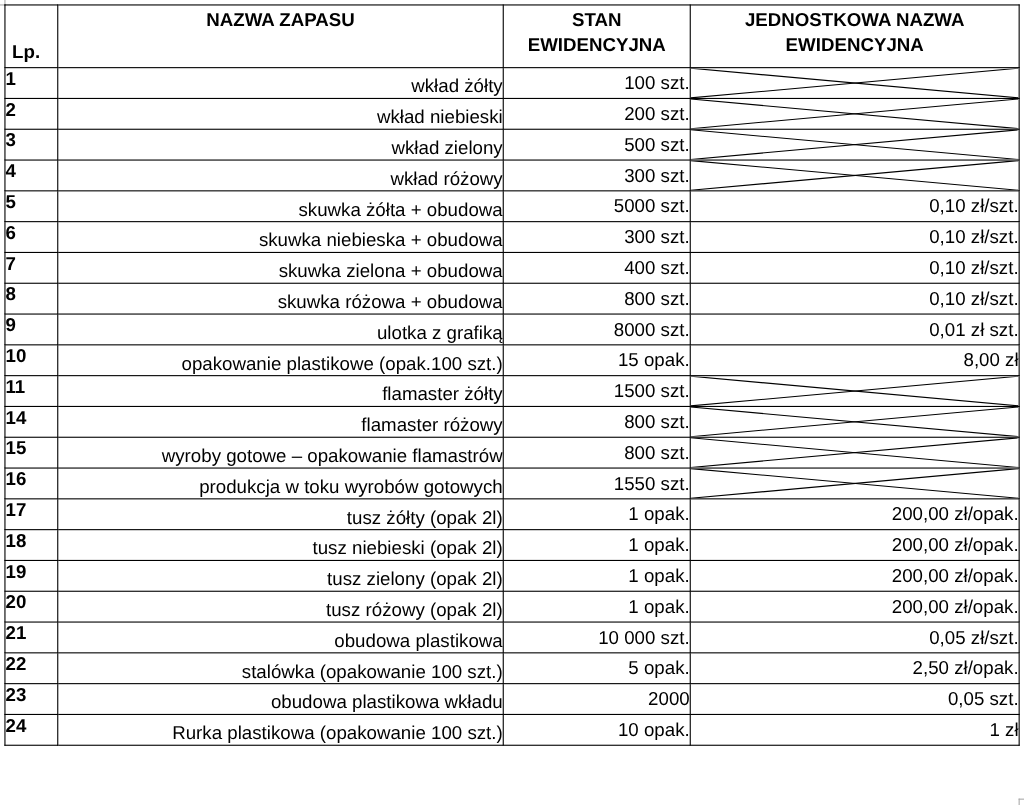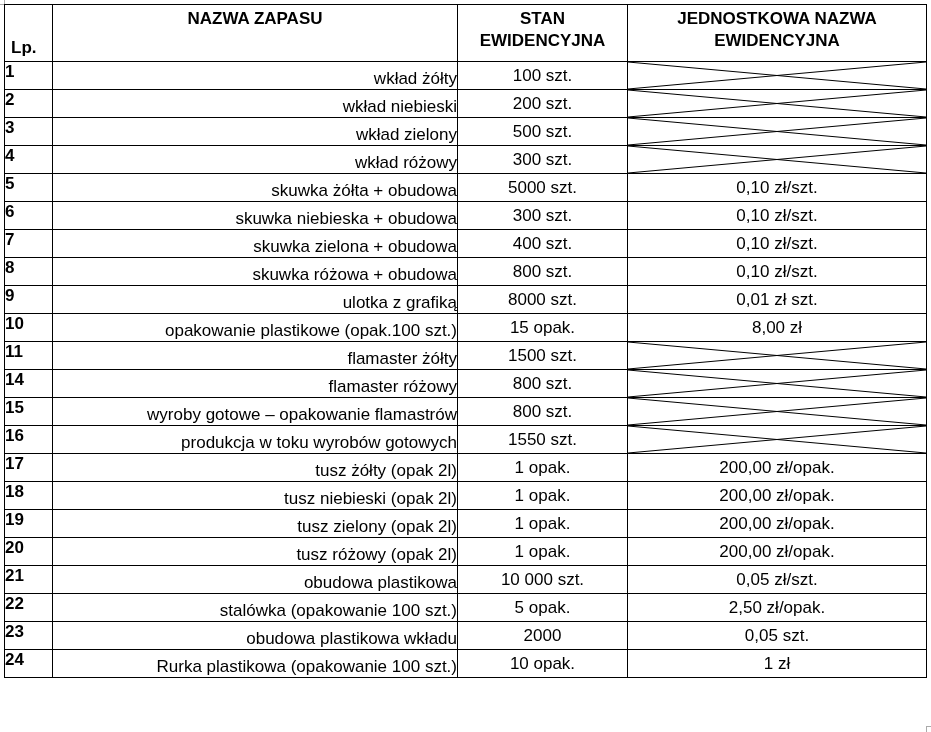--- a/index.html
+++ b/index.html
@@ -18,21 +18,21 @@
       border: 1px solid #000; padding: 0; overflow: hidden; white-space: nowrap;
     }
     table.inv th {
       height: 53px; font-weight: bold; font-size: 17px; line-height: 22px;
       vertical-align: top; text-align: center; padding-top: 3px;
     }
     table.inv th.h-lp { text-align: left; vertical-align: bottom; padding: 0 0 2px 6px; margin-left: 16px; }
     table.inv td { height: 27px; font-size: 17px; }
     td.lp { font-weight: bold; font-size: 14px; vertical-align: top; padding: 2px 0 0 6px; }
     td.name { padding-left: 12px; vertical-align: bottom; padding-bottom: 1px; text-align: right; }
-    td.stock, td.price { text-align: center; vertical-align: middle; }
+    td.stock, td.price { text-align: right; vertical-align: middle; }
     td.crossed { position: relative; }
     td.crossed svg { position: absolute; left: 0; top: 0; width: 100%; height: 100%; display: block; }
     .corner-mark-tl { position: absolute; left: 0; top: 0; width: 4px; height: 4px; border-right: 1px solid #aaa; border-bottom: 1px solid #aaa; }
     .corner-mark-br { position: absolute; left: 926px; top: 726px; width: 5px; height: 5px; border-left: 1px solid #aaa; border-top: 1px solid #aaa; }
   </style>
 </head>
 <body>
 
 <div class="corner-mark-tl"></div>
 

